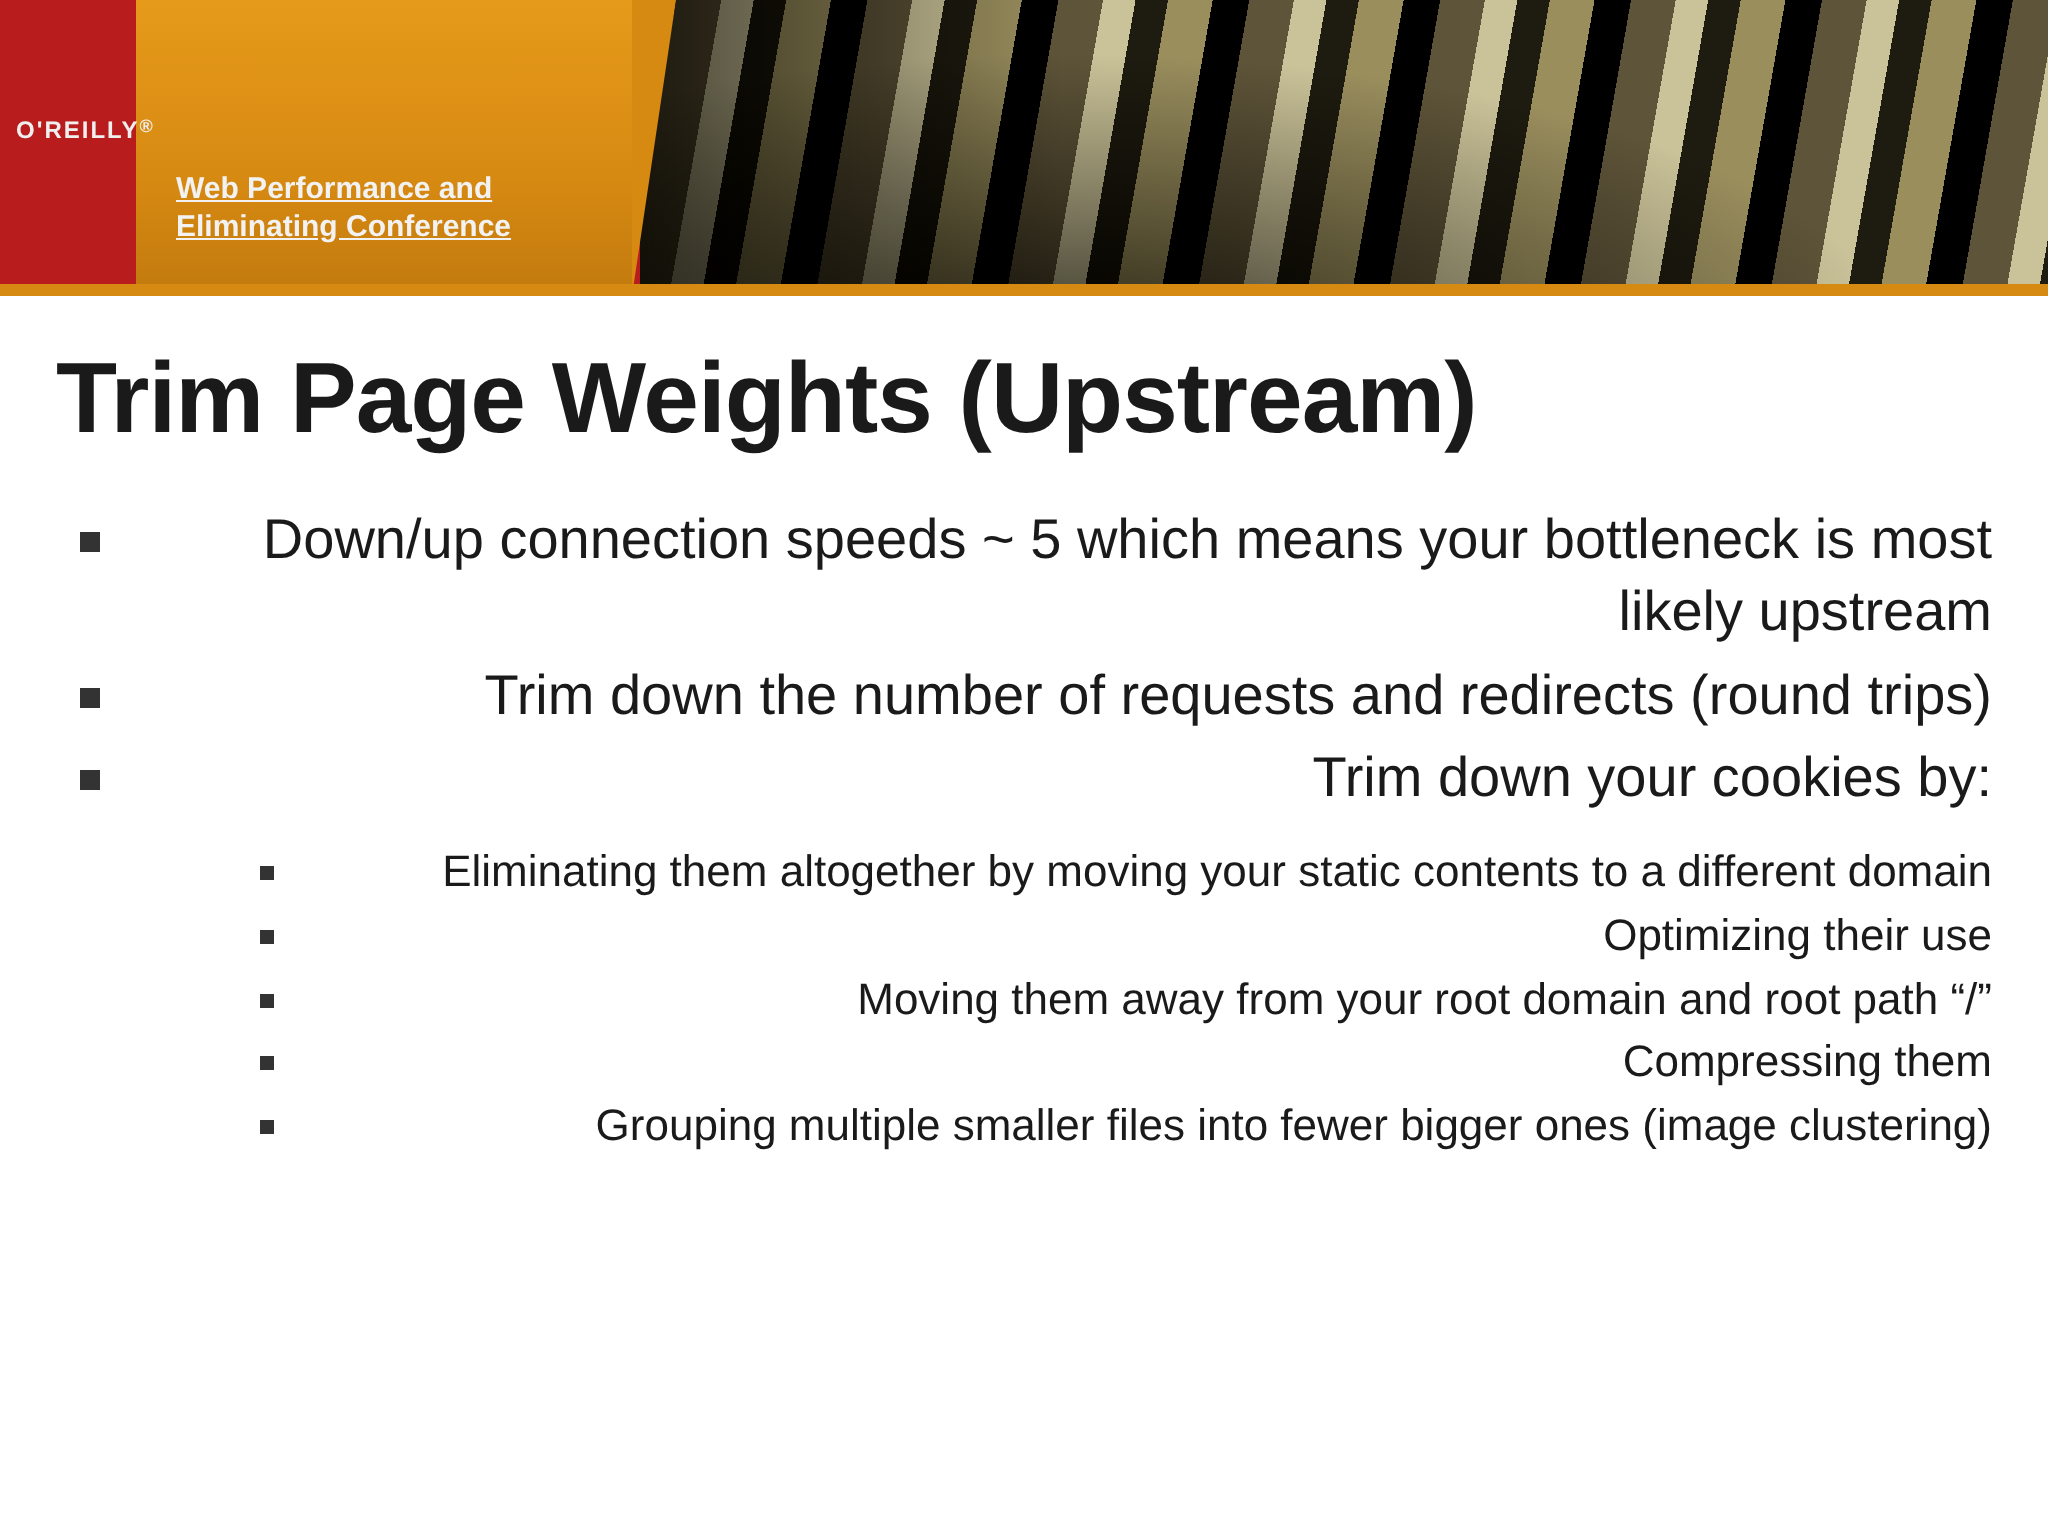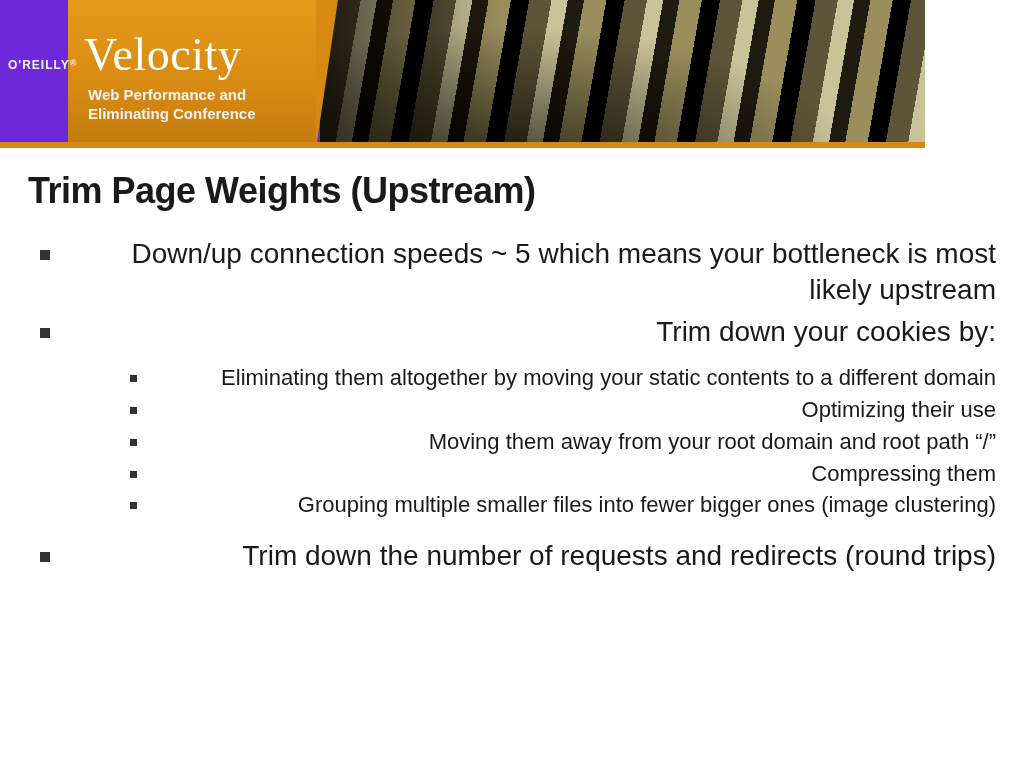--- a/index.html
+++ b/index.html
@@ -1,23 +1,23 @@
 <!DOCTYPE html>
 <html><head>
 <meta charset="utf-8">
 <style>
   * { margin: 0; padding: 0; box-sizing: border-box; }
   html, body { width: 1024px; height: 768px; font-family: Arial, Helvetica, sans-serif; background: #fff; overflow: hidden; }
 
   
   .banner {
     position: relative;
-    width: 925px;
+    width: 1024px;
     height: 148px;
-    background: #6d28d9;
+    background: #b91c1c;
   }
   .banner .orange-panel {
     position: absolute;
     left: 68px; top: 0;
     width: 248px; height: 148px;
     background: linear-gradient(#e69a1a, #d78a12 60%, #c27a0e);
   }
   .banner .orange-panel::before {
     content: "";
     position: absolute;
@@ -45,20 +45,21 @@
     font-weight: normal;
     letter-spacing: 0.5px;
   }
   .banner .tagline {
     position: absolute;
     left: 88px; top: 86px;
     color: #f2f2f2;
     font-weight: bold;
     font-size: 15px;
     line-height: 1.25;
+    text-decoration: underline;
   }
   
   .banner .blades {
     position: absolute;
     left: 320px; top: 0; right: 0; height: 148px;
     overflow: hidden;
     background:
       repeating-linear-gradient(100deg,
         #0b0b0b 0 18px,
         #6a6045 18px 40px,
@@ -75,21 +76,21 @@
   }
   .banner .gold-strip {
     position: absolute;
     left: 0; right: 0; bottom: 0; height: 6px;
     background: #d78a12;
   }
 
   
   .content { padding: 22px 28px 0 28px; color: #1a1a1a; }
   h1.title {
-    font-size: 36px;
+    font-size: 50px;
     font-weight: bold;
     letter-spacing: -0.5px;
     margin-bottom: 24px;
   }
 
   ul.lvl1 { list-style: none; padding-left: 12px; }
   ul.lvl1 > li {
     position: relative;
     font-size: 28px;
     line-height: 1.28;
@@ -123,37 +124,36 @@
 </style>
 </head>
 <body>
 
 <div class="banner">
   <div class="blades"></div>
   <div class="orange-panel"></div>
   <div class="oreilly">
     <span>O'REILLY</span><sup>®</sup>
   </div>
-  <div class="velocity">Velocity</div>
   <div class="tagline">
     <span>Web Performance and</span><br>
     <span>Eliminating Conference</span>
   </div>
   <div class="gold-strip"></div>
 </div>
 
 <div class="content">
   <h1 class="title">Trim Page Weights (Upstream)</h1>
 
   <ul class="lvl1">
     <li><span>Down/up connection speeds ~ 5 which means your bottleneck is most likely upstream</span></li>
+    <li><span>Trim down the number of requests and redirects (round trips)</span></li>
     <li><span>Trim down your cookies by:</span>
       <ul class="lvl2">
         <li><span>Eliminating them altogether by moving your static contents to a different domain</span></li>
         <li><span>Optimizing their use</span></li>
         <li><span>Moving them away from your root domain and root path “/”</span></li>
         <li><span>Compressing them</span></li>
         <li><span>Grouping multiple smaller files into fewer bigger ones (image clustering)</span></li>
       </ul>
     </li>
-    <li><span>Trim down the number of requests and redirects (round trips)</span></li>
   </ul>
 </div>
 
 </body></html>

